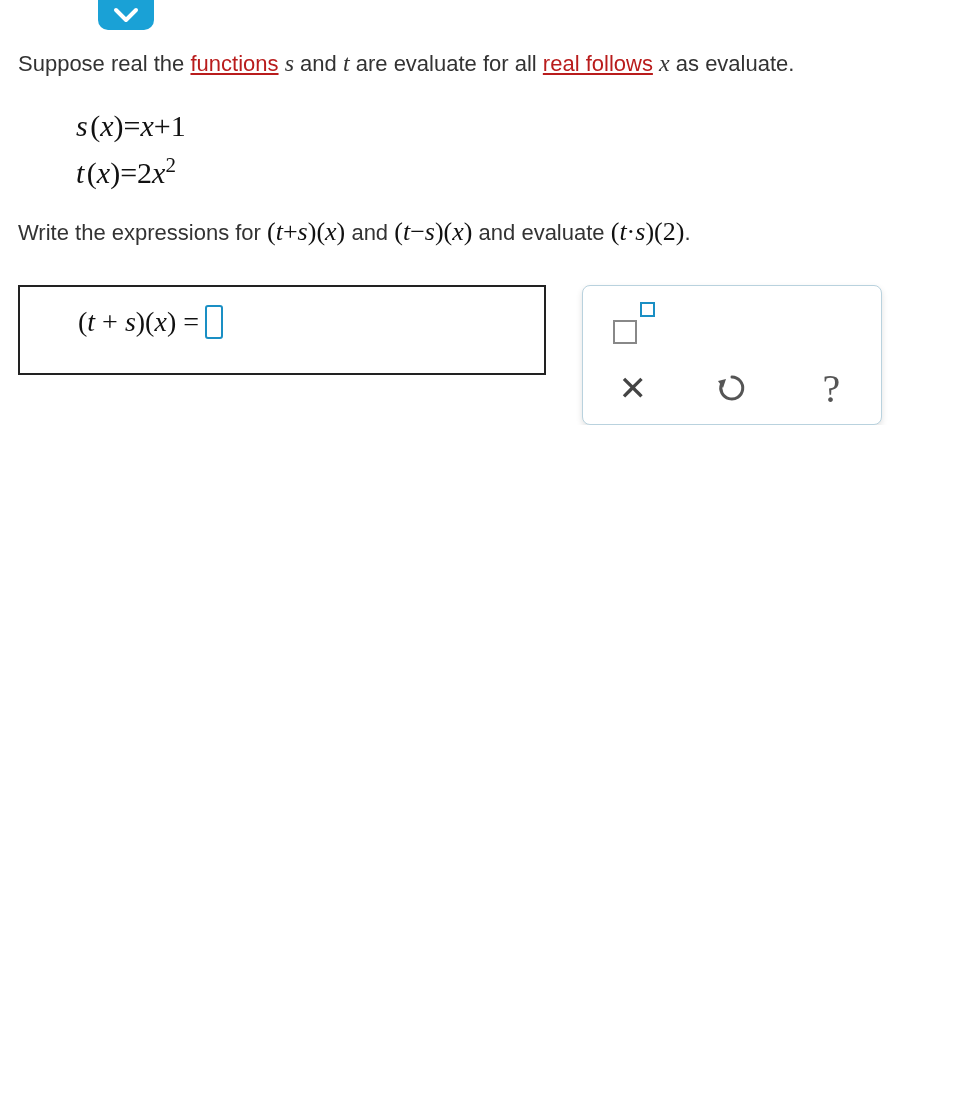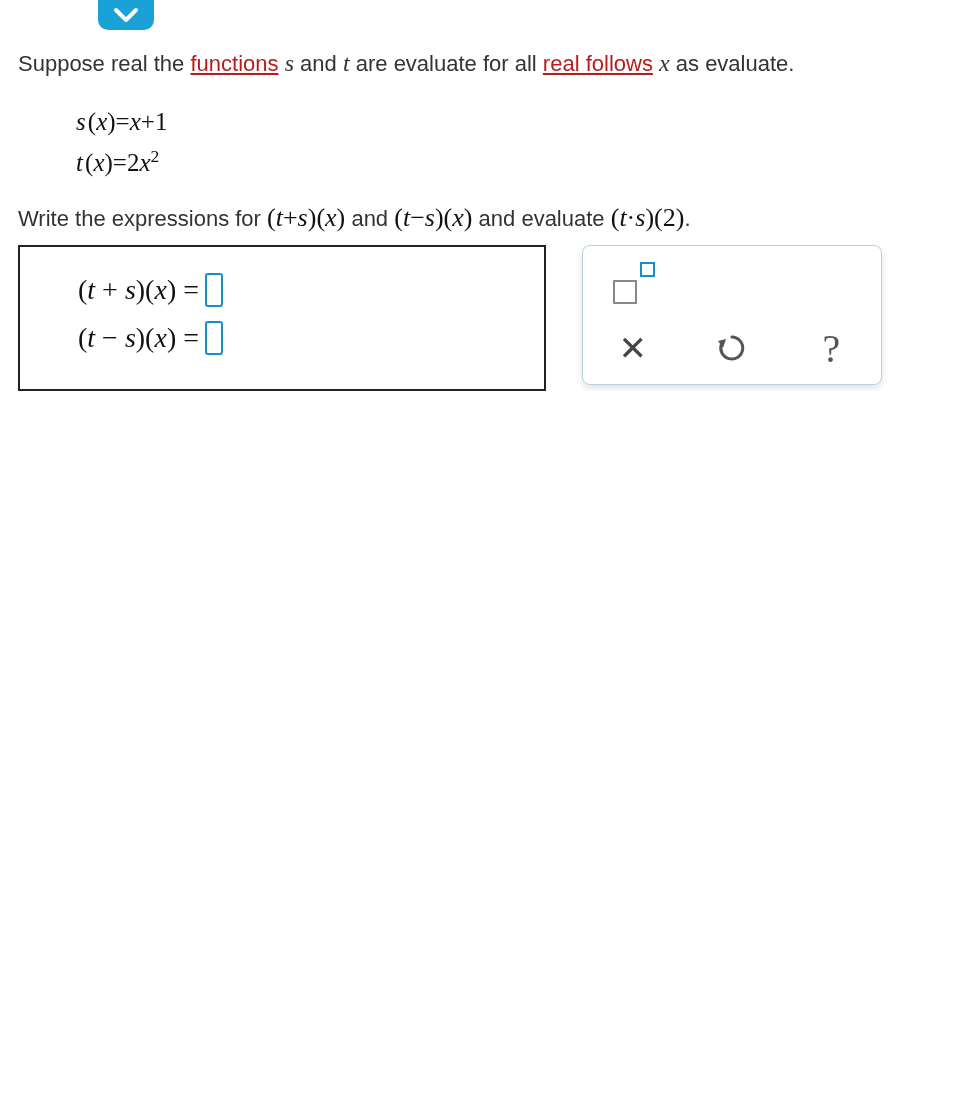--- a/index.html
+++ b/index.html
@@ -40,47 +40,47 @@
   }
   .var-italic {
     font-family: 'Times New Roman', Times, serif;
     font-style: italic;
     font-size: 24px;
   }
   .defs {
     margin: 22px 0 18px 58px;
     font-family: 'Times New Roman', Times, serif;
     font-style: italic;
-    font-size: 25px;
+    font-size: 30px;
     line-height: 1.5;
     color: #111;
   }
   .defs .row { margin-bottom: 2px; }
   .upright { font-style: normal; }
   sup { font-size: 0.7em; }
   .instr {
     font-size: 22px;
     color: #333;
-    margin-bottom: 12px;
+    margin-bottom: 38px;
   }
   .math-inline {
     font-family: 'Times New Roman', Times, serif;
     font-size: 26px;
     color: #111;
   }
   .math-inline .p { font-style: normal; }
   .math-inline .v { font-style: italic; }
   .work-area {
     display: flex;
     align-items: flex-start;
     gap: 36px;
   }
   .answer-box {
     border: 2px solid #222;
-    padding: 12px 24px 20px 24px;
+    padding: 4px 24px 20px 24px;
     width: 528px;
   }
   .ans-row {
     display: flex;
     align-items: center;
     margin: 14px 0;
     font-family: 'Times New Roman', Times, serif;
     font-size: 28px;
     color: #111;
   }
@@ -182,24 +182,20 @@
   <p class="instr">
     <span>Write the expressions for </span><span class="math-inline"><span class="p">(</span><span class="v">t</span><span class="p">+</span><span class="v">s</span><span class="p">)(</span><span class="v">x</span><span class="p">)</span></span><span> and </span><span class="math-inline"><span class="p">(</span><span class="v">t</span><span class="p">−</span><span class="v">s</span><span class="p">)(</span><span class="v">x</span><span class="p">)</span></span><span> and evaluate </span><span class="math-inline"><span class="p">(</span><span class="v">t</span><span class="p">·</span><span class="v">s</span><span class="p">)(</span><span class="p">2</span><span class="p">)</span></span><span>.</span>
   </p>
 
   <div class="work-area">
     <div class="answer-box">
       <div class="ans-row">
         <span class="ans-label"><span class="p">(</span><span class="v">t</span> <span class="p">+</span> <span class="v">s</span><span class="p">)(</span><span class="v">x</span><span class="p">)</span> <span class="p">=</span></span>
         <span class="input-slot"></span>
       </div>
-      <div class="ans-row">
-        <span class="ans-label"><span class="p">(</span><span class="v">t</span> <span class="p">−</span> <span class="v">s</span><span class="p">)(</span><span class="v">x</span><span class="p">)</span> <span class="p">=</span></span>
-        <span class="input-slot"></span>
-      </div>
     </div>
 
     <div class="tool-panel">
       <div class="tool-row">
         <div class="tool-btn" title="superscript">
           <div class="superscript-tool">
             <div class="base-box"></div>
             <div class="exp-box"></div>
           </div>
         </div>

